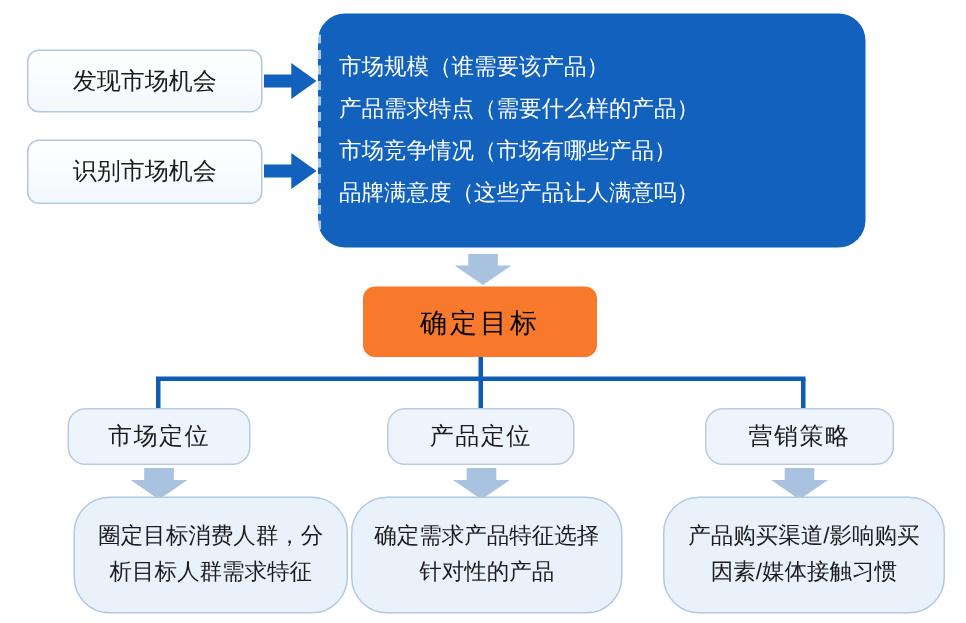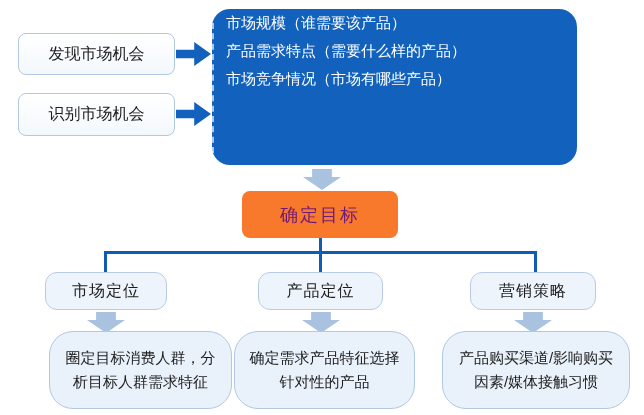--- a/index.html
+++ b/index.html
@@ -38,39 +38,39 @@
     font-size:25px;
   }
   .research-title span {
     display:inline-block; width:1.05em; word-break:break-all;
     line-height:1.3; text-align:center;
   }
   .research-divider {
     border-left:2px dashed rgba(255,255,255,0.65); margin:14px 0 12px 0;
   }
   .research-list {
-    flex:1; display:flex; flex-direction:column; justify-content:flex-start;
+    flex:1; display:flex; flex-direction:column; justify-content:center;
     padding-left:12px; font-size:15px;
   }
   .research-item { line-height:28px; white-space:nowrap; }
 
   
   .steel-arrow {
     position:absolute; width:38px; height:21px; background:#a9c2e0;
     clip-path:polygon(24% 0, 76% 0, 76% 38%, 100% 38%, 50% 100%, 0 38%, 24% 38%);
   }
   #steel-main { left:303px; top:169px; }
   #steel-b1 { left:87px;  top:312px; }
   #steel-b2 { left:302px; top:312px; }
   #steel-b3 { left:514px; top:312px; }
 
   
   .goal-box {
     position:absolute; left:242px; top:191px; width:156px; height:47px;
-    background:#f8792b; border-radius:8px; color:#701a75; font-size:18px;
+    background:#f8792b; border-radius:8px; color:#000000; font-size:18px;
     display:flex; align-items:center; justify-content:center; letter-spacing:2px;
   }
 
   
   .conn { position:absolute; background:#0f5cb5; }
   #conn-stem { left:319px; top:238px; width:3px;  height:14px; }
   #conn-h    { left:104px; top:251px; width:433px; height:3px; }
   #conn-v1   { left:104px; top:253px; width:3px;  height:19px; }
   #conn-v2   { left:319px; top:253px; width:3px;  height:19px; }
   #conn-v3   { left:534px; top:253px; width:3px;  height:19px; }
@@ -107,20 +107,21 @@
 
   <div class="arrow-right" id="arrow-r1"></div>
   <div class="arrow-right" id="arrow-r2"></div>
 
   <div class="research-box">
     <div class="research-divider"></div>
     <div class="research-list">
       <div class="research-item">市场规模（谁需要该产品）</div>
       <div class="research-item">产品需求特点（需要什么样的产品）</div>
       <div class="research-item">市场竞争情况（市场有哪些产品）</div>
+      <div class="research-item">品牌满意度（这些产品让人满意吗）</div>
     </div>
   </div>
 
   <div class="steel-arrow" id="steel-main"></div>
 
   <div class="goal-box">确定目标</div>
 
   <div class="conn" id="conn-stem"></div>
   <div class="conn" id="conn-h"></div>
   <div class="conn" id="conn-v1"></div>

